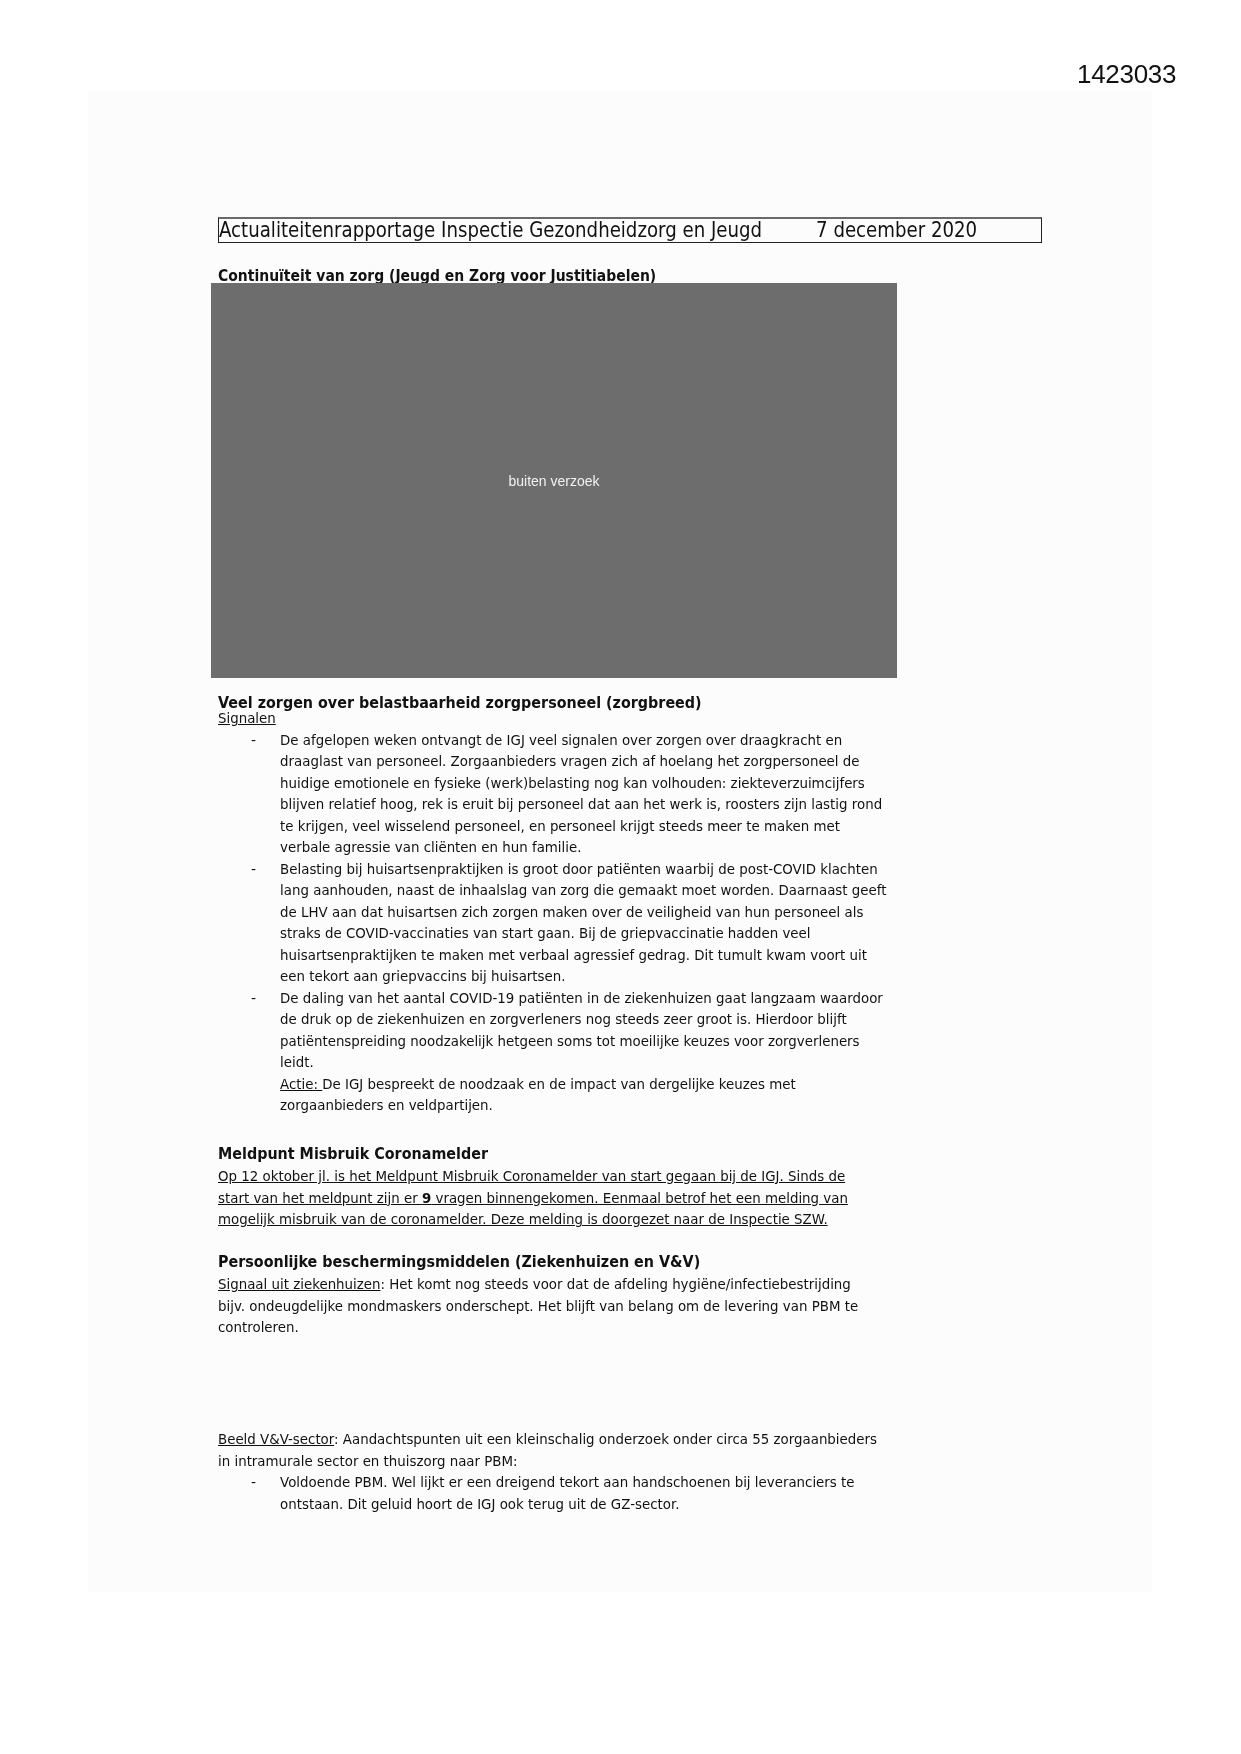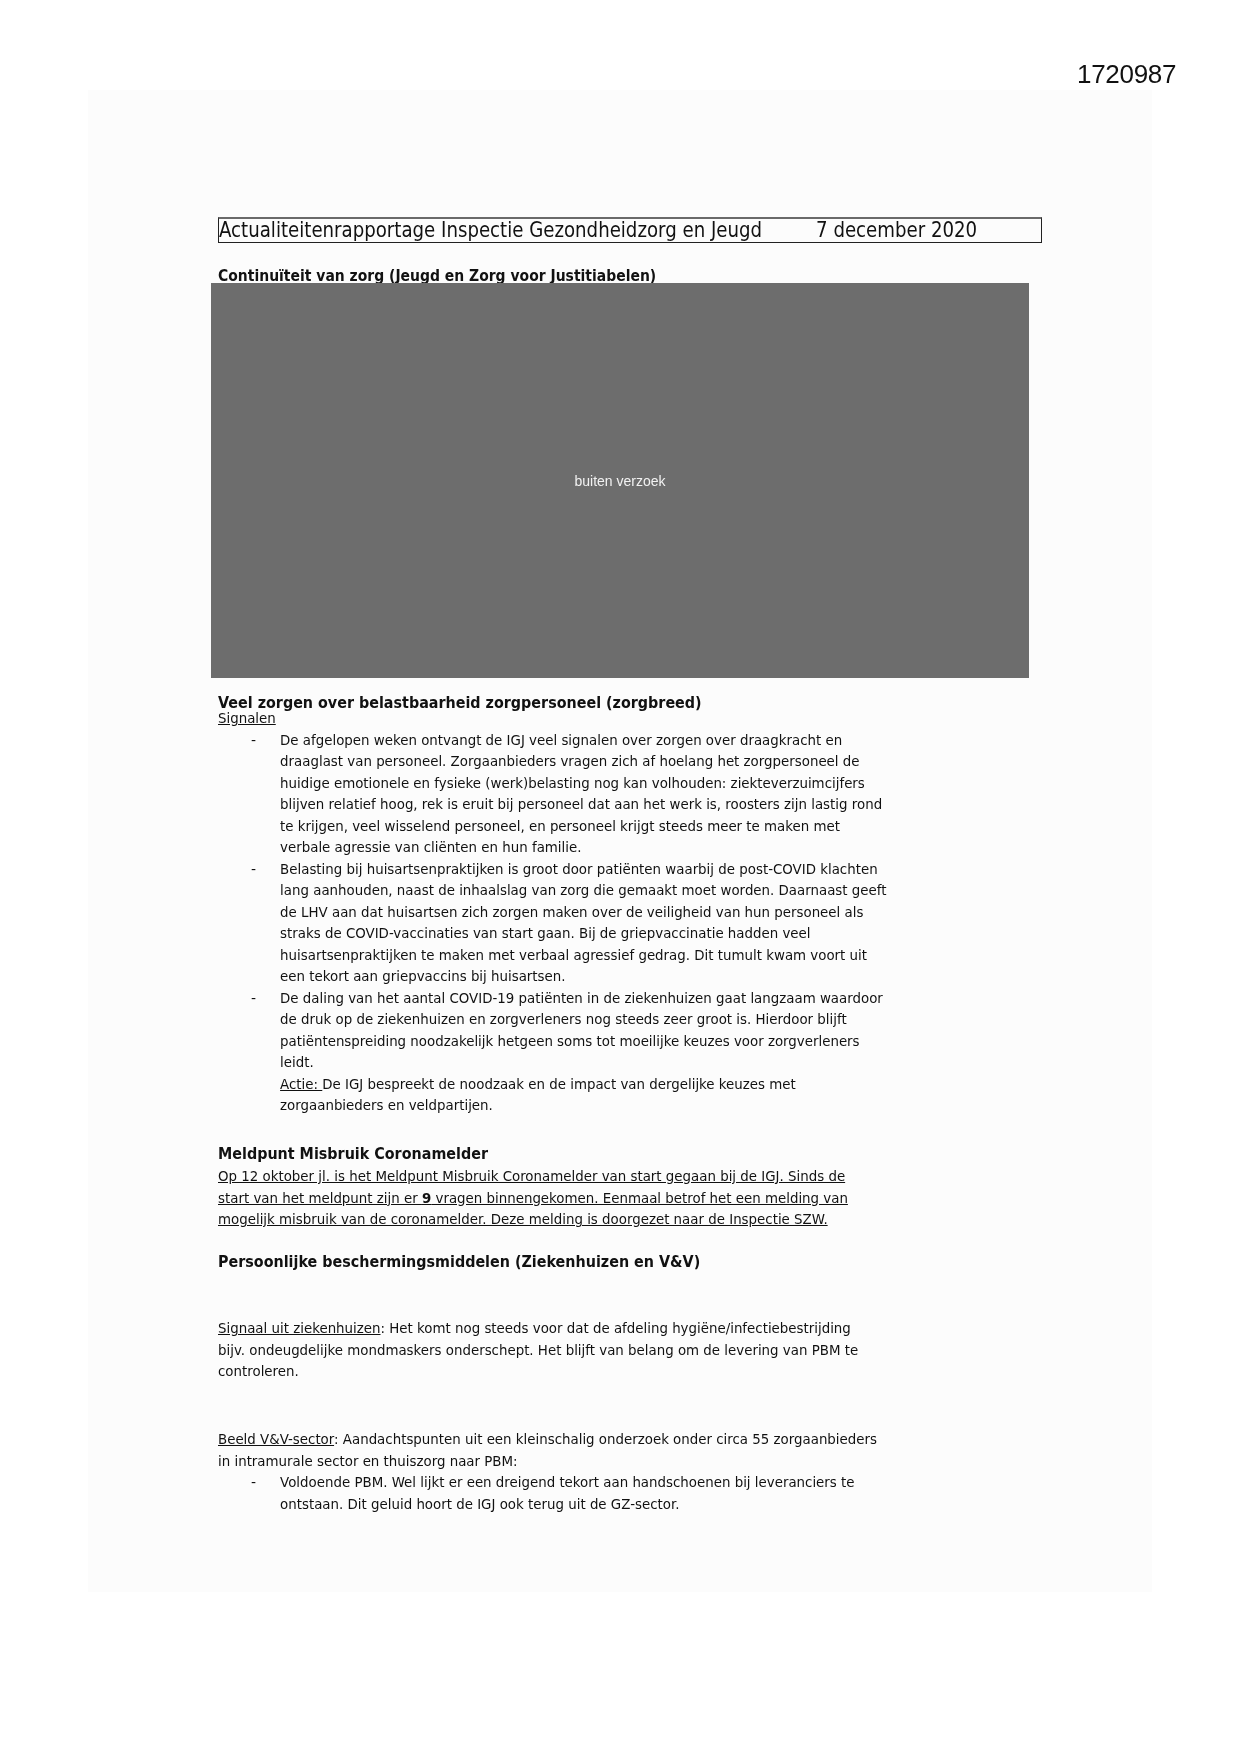--- a/index.html
+++ b/index.html
@@ -55,21 +55,21 @@
     font-weight: bold;
     font-size: 15px;
     line-height: 21.5px;
     white-space: nowrap;
     transform-origin: left center;
   }
   .redaction {
     position: absolute;
     left: 211px;
     top: 283px;
-    width: 818px;
+    width: 686px;
     height: 395px;
     background: #6d6d6d;
   }
   .redaction-label {
     position: absolute;
     left: 0;
     right: 0;
     top: 189px;
     text-align: center;
     font-family: "Liberation Sans", sans-serif;
@@ -95,21 +95,21 @@
     position: absolute;
     left: 33px;
   }
   .bullet { position: relative; }
   .u { text-decoration: underline; }
   .b { font-weight: bold; }
 </style>
 </head>
 <body>
 
-<div class="doc-id">1720987</div>
+<div class="doc-id">1423033</div>
 
 <div class="scan-area"></div>
 
 <div class="header-box">
   <span>
     <span>Actualiteitenrapportage Inspectie Gezondheidzorg en Jeugd</span><span class="date">7 december 2020</span>
   </span>
 </div>
 
 <div class="heading" style="top:266px; transform: scaleX(0.93);">Continuïteit van zorg (Jeugd en Zorg voor Justitiabelen)</div>
@@ -153,21 +153,21 @@
 </div>
 
 <div class="heading" style="top:1144px; transform: scaleX(0.955);">Meldpunt Misbruik Coronamelder</div>
 <div class="block" style="top:1166px;text-decoration:underline;">
   <span class="line">Op 12 oktober jl. is het Meldpunt Misbruik Coronamelder van start gegaan bij de IGJ. Sinds de</span>
   <span class="line"><span>start van het meldpunt zijn er </span><span class="b">9</span><span> vragen binnengekomen. Eenmaal betrof het een melding van</span></span>
   <span class="line">mogelijk misbruik van de coronamelder. Deze melding is doorgezet naar de Inspectie SZW.</span>
 </div>
 
 <div class="heading" style="top:1252px; transform: scaleX(0.955);">Persoonlijke beschermingsmiddelen (Ziekenhuizen en V&amp;V)</div>
-<div class="block" style="top:1274px;margin-top:44px;">
+<div class="block" style="top:1274px;">
   <span class="line"><span class="u">Signaal uit ziekenhuizen</span><span>: Het komt nog steeds voor dat de afdeling hygiëne/infectiebestrijding</span></span>
   <span class="line">bijv. ondeugdelijke mondmaskers onderschept. Het blijft van belang om de levering van PBM te</span>
   <span class="line">controleren.</span>
 </div>
 
 <div class="block" style="top:1429px;">
   <span class="line"><span class="u">Beeld V&amp;V-sector</span><span>: Aandachtspunten uit een kleinschalig onderzoek onder circa 55 zorgaanbieders</span></span>
   <span class="line">in intramurale sector en thuiszorg naar PBM:</span>
   <div class="bullet">
     <span class="dash">-</span>

